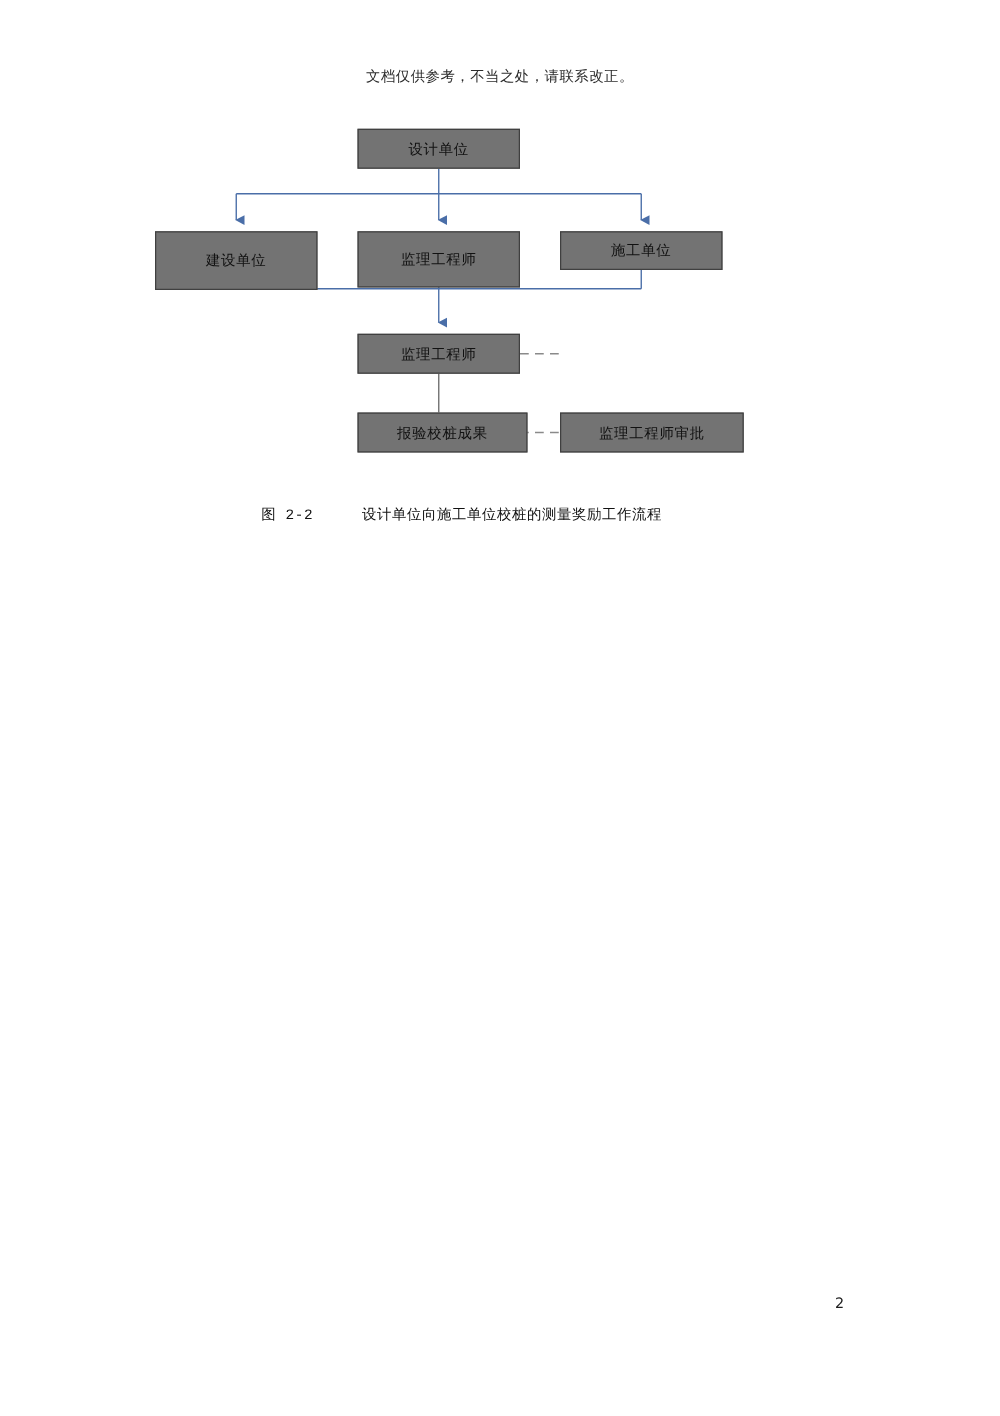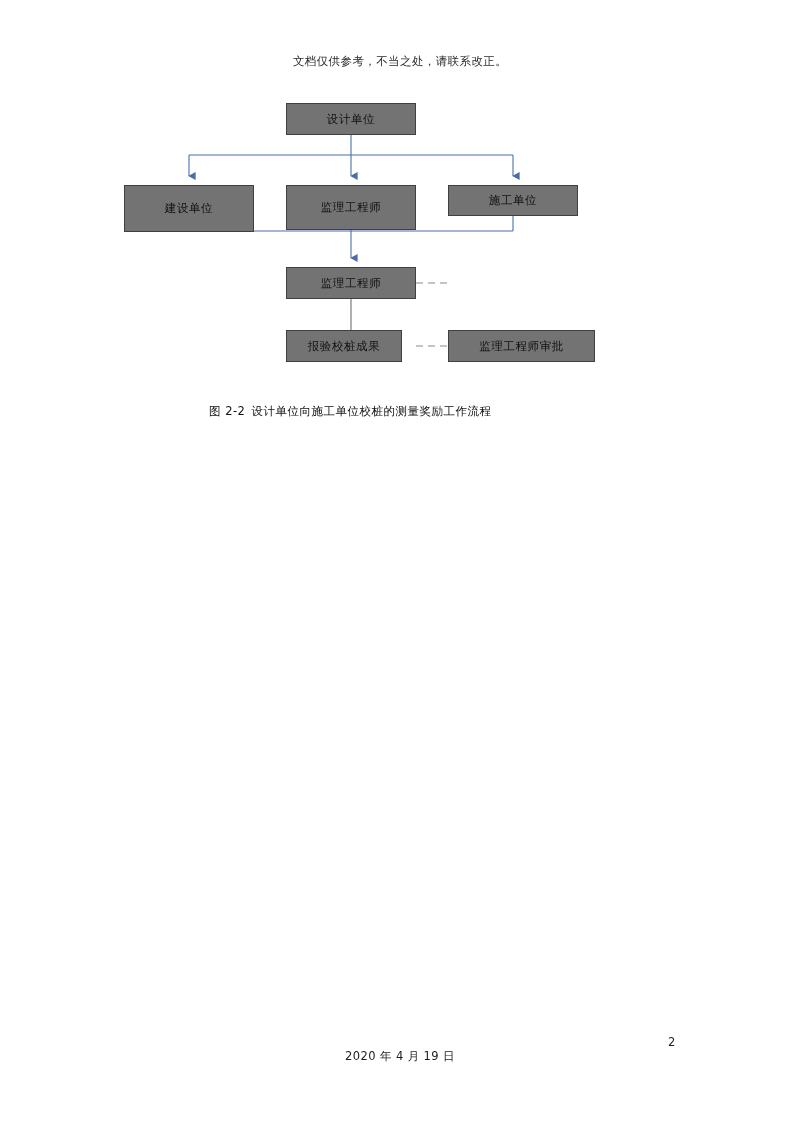--- a/index.html
+++ b/index.html
@@ -63,34 +63,34 @@
     font-family: Liberation Mono, monospace;
   }
 
   
   .n-design      { left: 286px; top: 103px;  width: 130px; height: 32px; }
   .n-construct   { left: 124px; top: 185px;  width: 130px; height: 47px; }
   .n-supervisor  { left: 286px; top: 185px;  width: 130px; height: 45px; }
   .n-contractor  { left: 448px; top: 185px;  width: 130px; height: 31px; }
   .n-checkpile   { left: 286px; top: 267px;  width: 130px; height: 32px; }
   .n-witness     { left: 448px; top: 267px;  width: 229px; height: 32px; }
-  .n-report      { left: 286px; top: 330px;  width: 116px; height: 32px; }
+  .n-report      { left: 286px; top: 330px;  width: 136px; height: 32px; }
   .n-approve     { left: 448px; top: 330px;  width: 147px; height: 32px; }
 
   
   .caption {
     position: absolute;
     top: 404px;
     left: 209px;
     font-size: 11.5px;
     letter-spacing: 0.5px;
     color: #111111;
     white-space: nowrap;
   }
-  .caption .cap-num { margin-right: 6px; }
+  .caption .cap-num { margin-right: 39px; font-family: Liberation Mono, monospace; }
 
   
   .footer-date {
     position: absolute;
     top: 1049px;
     left: 0;
     width: 800px;
     text-align: center;
     font-size: 11.5px;
     letter-spacing: 0.4px;
@@ -171,15 +171,14 @@
     </div>
 
   </div>
 
   <div class="caption">
     <span class="cap-num">图 2-2</span><span>设计单位向施工单位校桩的测量奖励工作流程</span>
   </div>
 
   <div class="page-number">2</div>
 
-  <div class="footer-date">2020 年 4 月 19 日</div>
 
 </div>
 
 </body></html>

